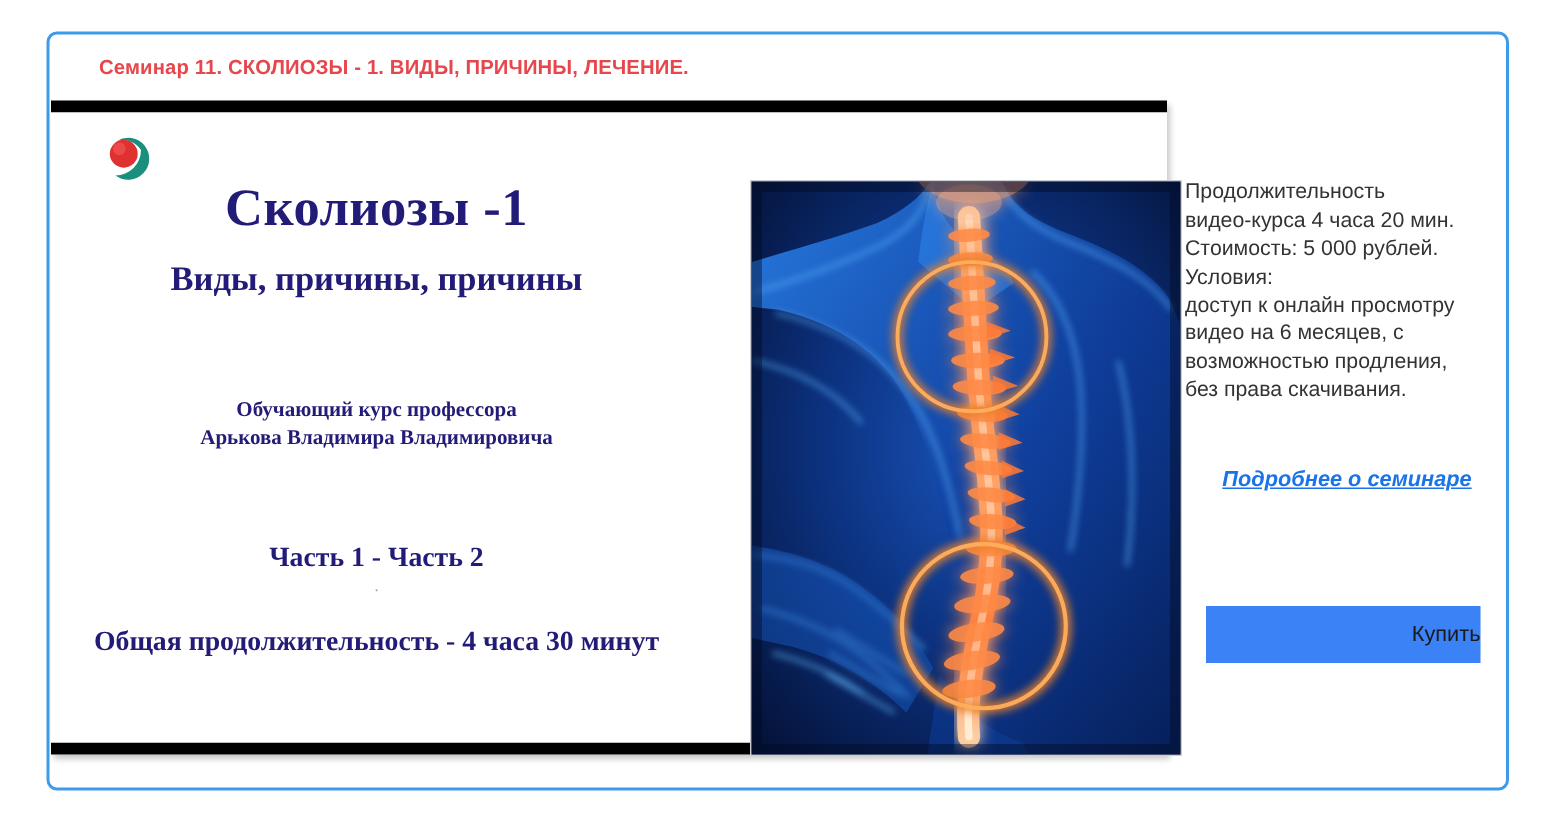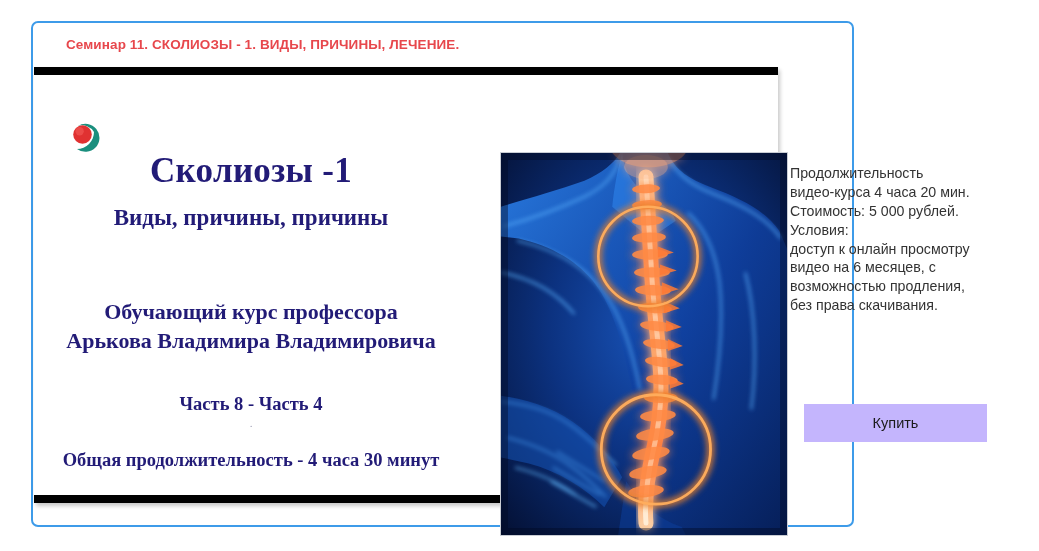--- a/index.html
+++ b/index.html
@@ -14,21 +14,21 @@
     font-family: "Liberation Sans", sans-serif;
     overflow: hidden;
     position: relative;
   }
 
   
   .card {
     position: absolute;
     left: 31px;
     top: 21px;
-    width: 823px;
+    width: 975px;
     height: 506px;
     border: 2px solid #3d9be9;
     border-radius: 7px;
     background: #ffffff;
     box-sizing: border-box;
     padding-left: 20px;
   }
 
   
   .card-title {
@@ -61,21 +61,20 @@
   }
   .slide-bar.top { top: 0; }
   .slide-bar.bottom { bottom: 0; }
   .slide-body {
     position: absolute;
     left: 0;
     top: 8px;
     right: 0;
     bottom: 8px;
     background: #ffffff;
-    margin-top: 32px;
   }
 
   
   .logo {
     position: absolute;
     left: 34px;
     top: 15px;
     width: 34px;
     height: 32px;
   }
@@ -107,21 +106,21 @@
     right: 0;
     top: 98px;
     font-size: 23px;
     font-weight: bold;
   }
   .slide-author {
     position: absolute;
     left: 0;
     right: 0;
     top: 190px;
-    font-size: 22px;
+    font-size: 14px;
     font-weight: bold;
     line-height: 1.33;
   }
   .slide-parts {
     position: absolute;
     left: 0;
     right: 0;
     top: 287px;
     font-size: 18.5px;
     font-weight: bold;
@@ -162,21 +161,20 @@
     position: absolute;
     left: 757px;
     top: 96px;
     width: 216px;
   }
   .info-text {
     font-size: 14.2px;
     line-height: 1.33;
     color: #333333;
     white-space: pre-line;
-    margin-top: 45px;
   }
   .info-link-wrap {
     position: absolute;
     left: 757px;
     top: 288px;
     width: 216px;
     text-align: center;
   }
   .info-link {
     font-size: 14.5px;
@@ -185,27 +183,28 @@
     color: #1a73e8;
     text-decoration: underline;
     cursor: pointer;
   }
   .buy-button {
     position: absolute;
     left: 771px;
     top: 381px;
     width: 183px;
     height: 38px;
-    background: #c4b5fd;
+    background: #3b82f6;
     border: none;
     color: #1a1a1a;
     font-family: "Liberation Sans", sans-serif;
     font-size: 14.5px;
     cursor: pointer;
     padding: 0;
+    text-align: right;
   }
 </style>
 </head>
 <body>
 
 <div class="card">
 
   <div class="card-title">Семинар 11. СКОЛИОЗЫ - 1. ВИДЫ, ПРИЧИНЫ, ЛЕЧЕНИЕ.</div>
 
   <div class="slide">
@@ -220,21 +219,21 @@
           <circle cx="14.5" cy="12.5" r="9.3" fill="#e03131"></circle>
           <circle cx="11.6" cy="9.2" r="4.2" fill="#ef5350" opacity="0.75"></circle>
         </svg>
       </div>
 
       <div class="slide-text">
         <div class="slide-h1">Сколиозы -1</div>
         <div class="slide-h2">Виды, причины, причины</div>
         <div class="slide-author" style="white-space: pre-line;">Обучающий курс профессора
 Арькова Владимира Владимировича</div>
-        <div class="slide-parts">Часть 8 - Часть 4</div>
+        <div class="slide-parts">Часть 1 - Часть 2</div>
         <div class="slide-dot">.</div>
         <div class="slide-duration">Общая продолжительность - 4 часа 30 минут</div>
       </div>
 
       <div class="photo">
         <svg viewBox="0 0 288 384" preserveAspectRatio="none">
           <defs>
             <radialGradient id="bgGlow" cx="52%" cy="46%" r="78%">
               <stop offset="0%" stop-color="#1853b8"></stop>
               <stop offset="45%" stop-color="#0c3280"></stop>
@@ -358,16 +357,19 @@
     <div class="info-text">Продолжительность
 видео-курса 4 часа 20 мин.
 Стоимость: 5 000 рублей.
 Условия:
 доступ к онлайн просмотру
 видео на 6 месяцев, с
 возможностью продления,
 без права скачивания.</div>
   </div>
 
+  <div class="info-link-wrap">
+    <span class="info-link">Подробнее о семинаре</span>
+  </div>
 
   <button class="buy-button">Купить</button>
 
 </div>
 
 </body></html>

